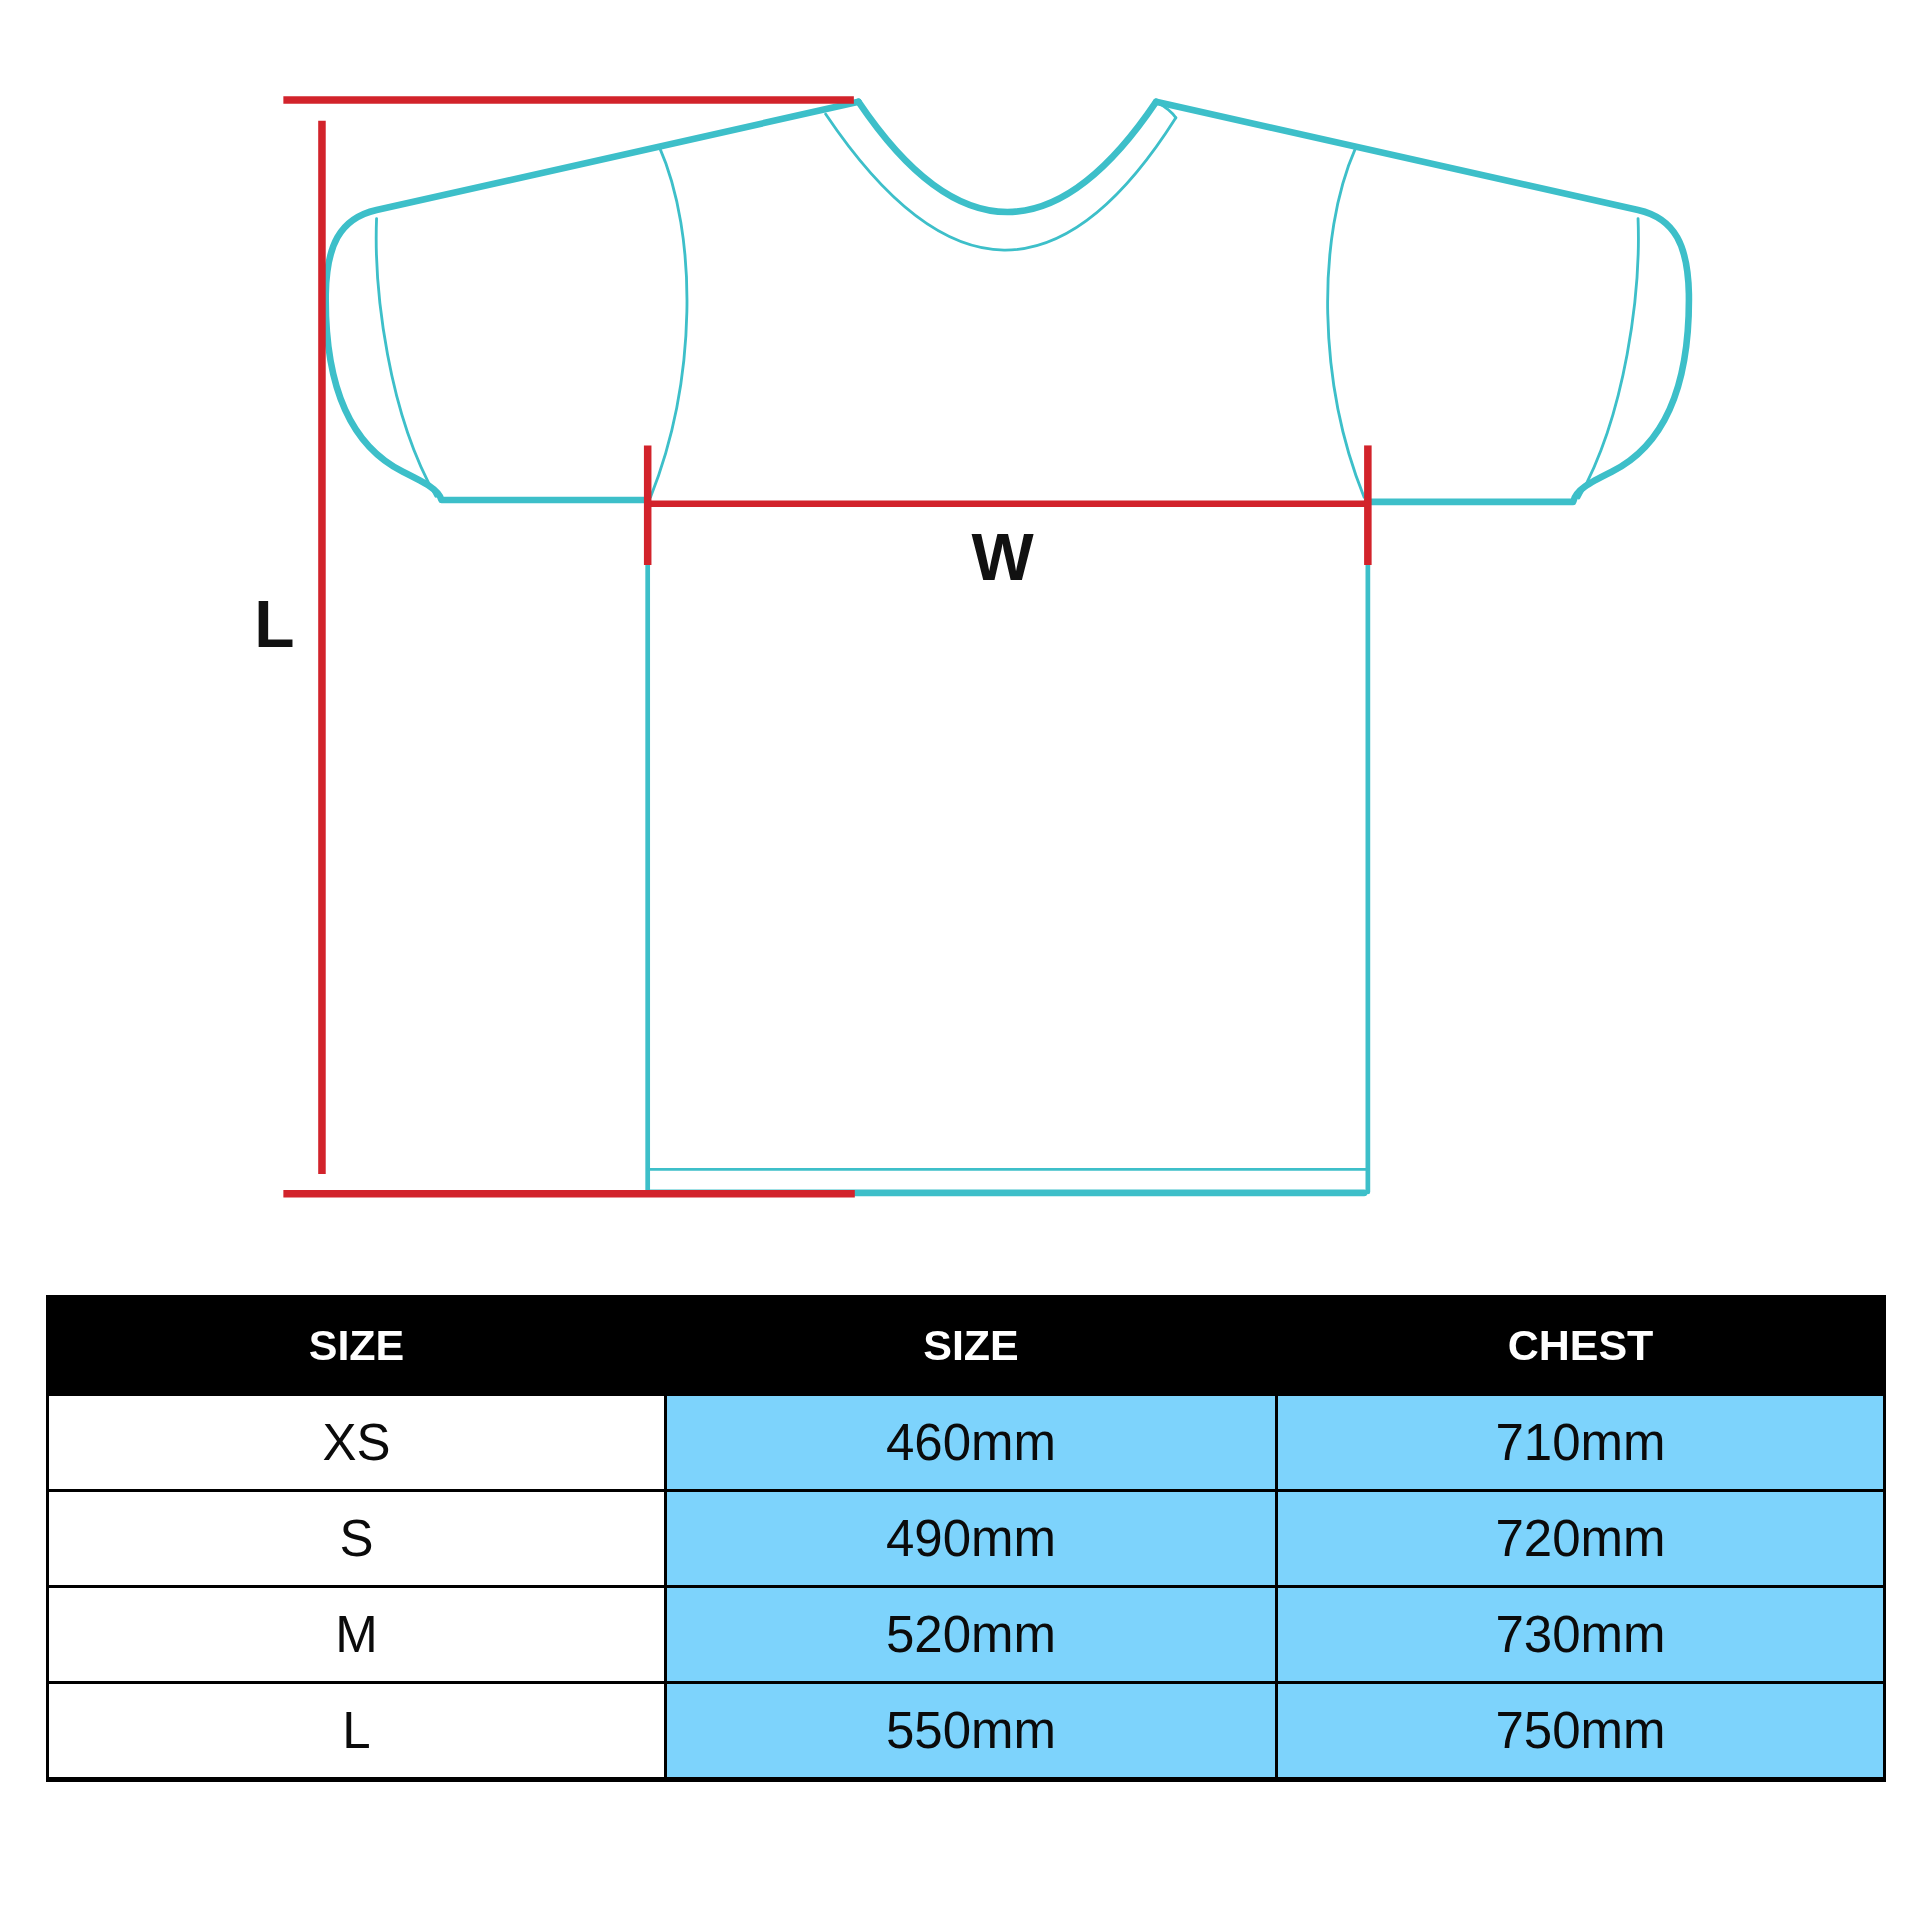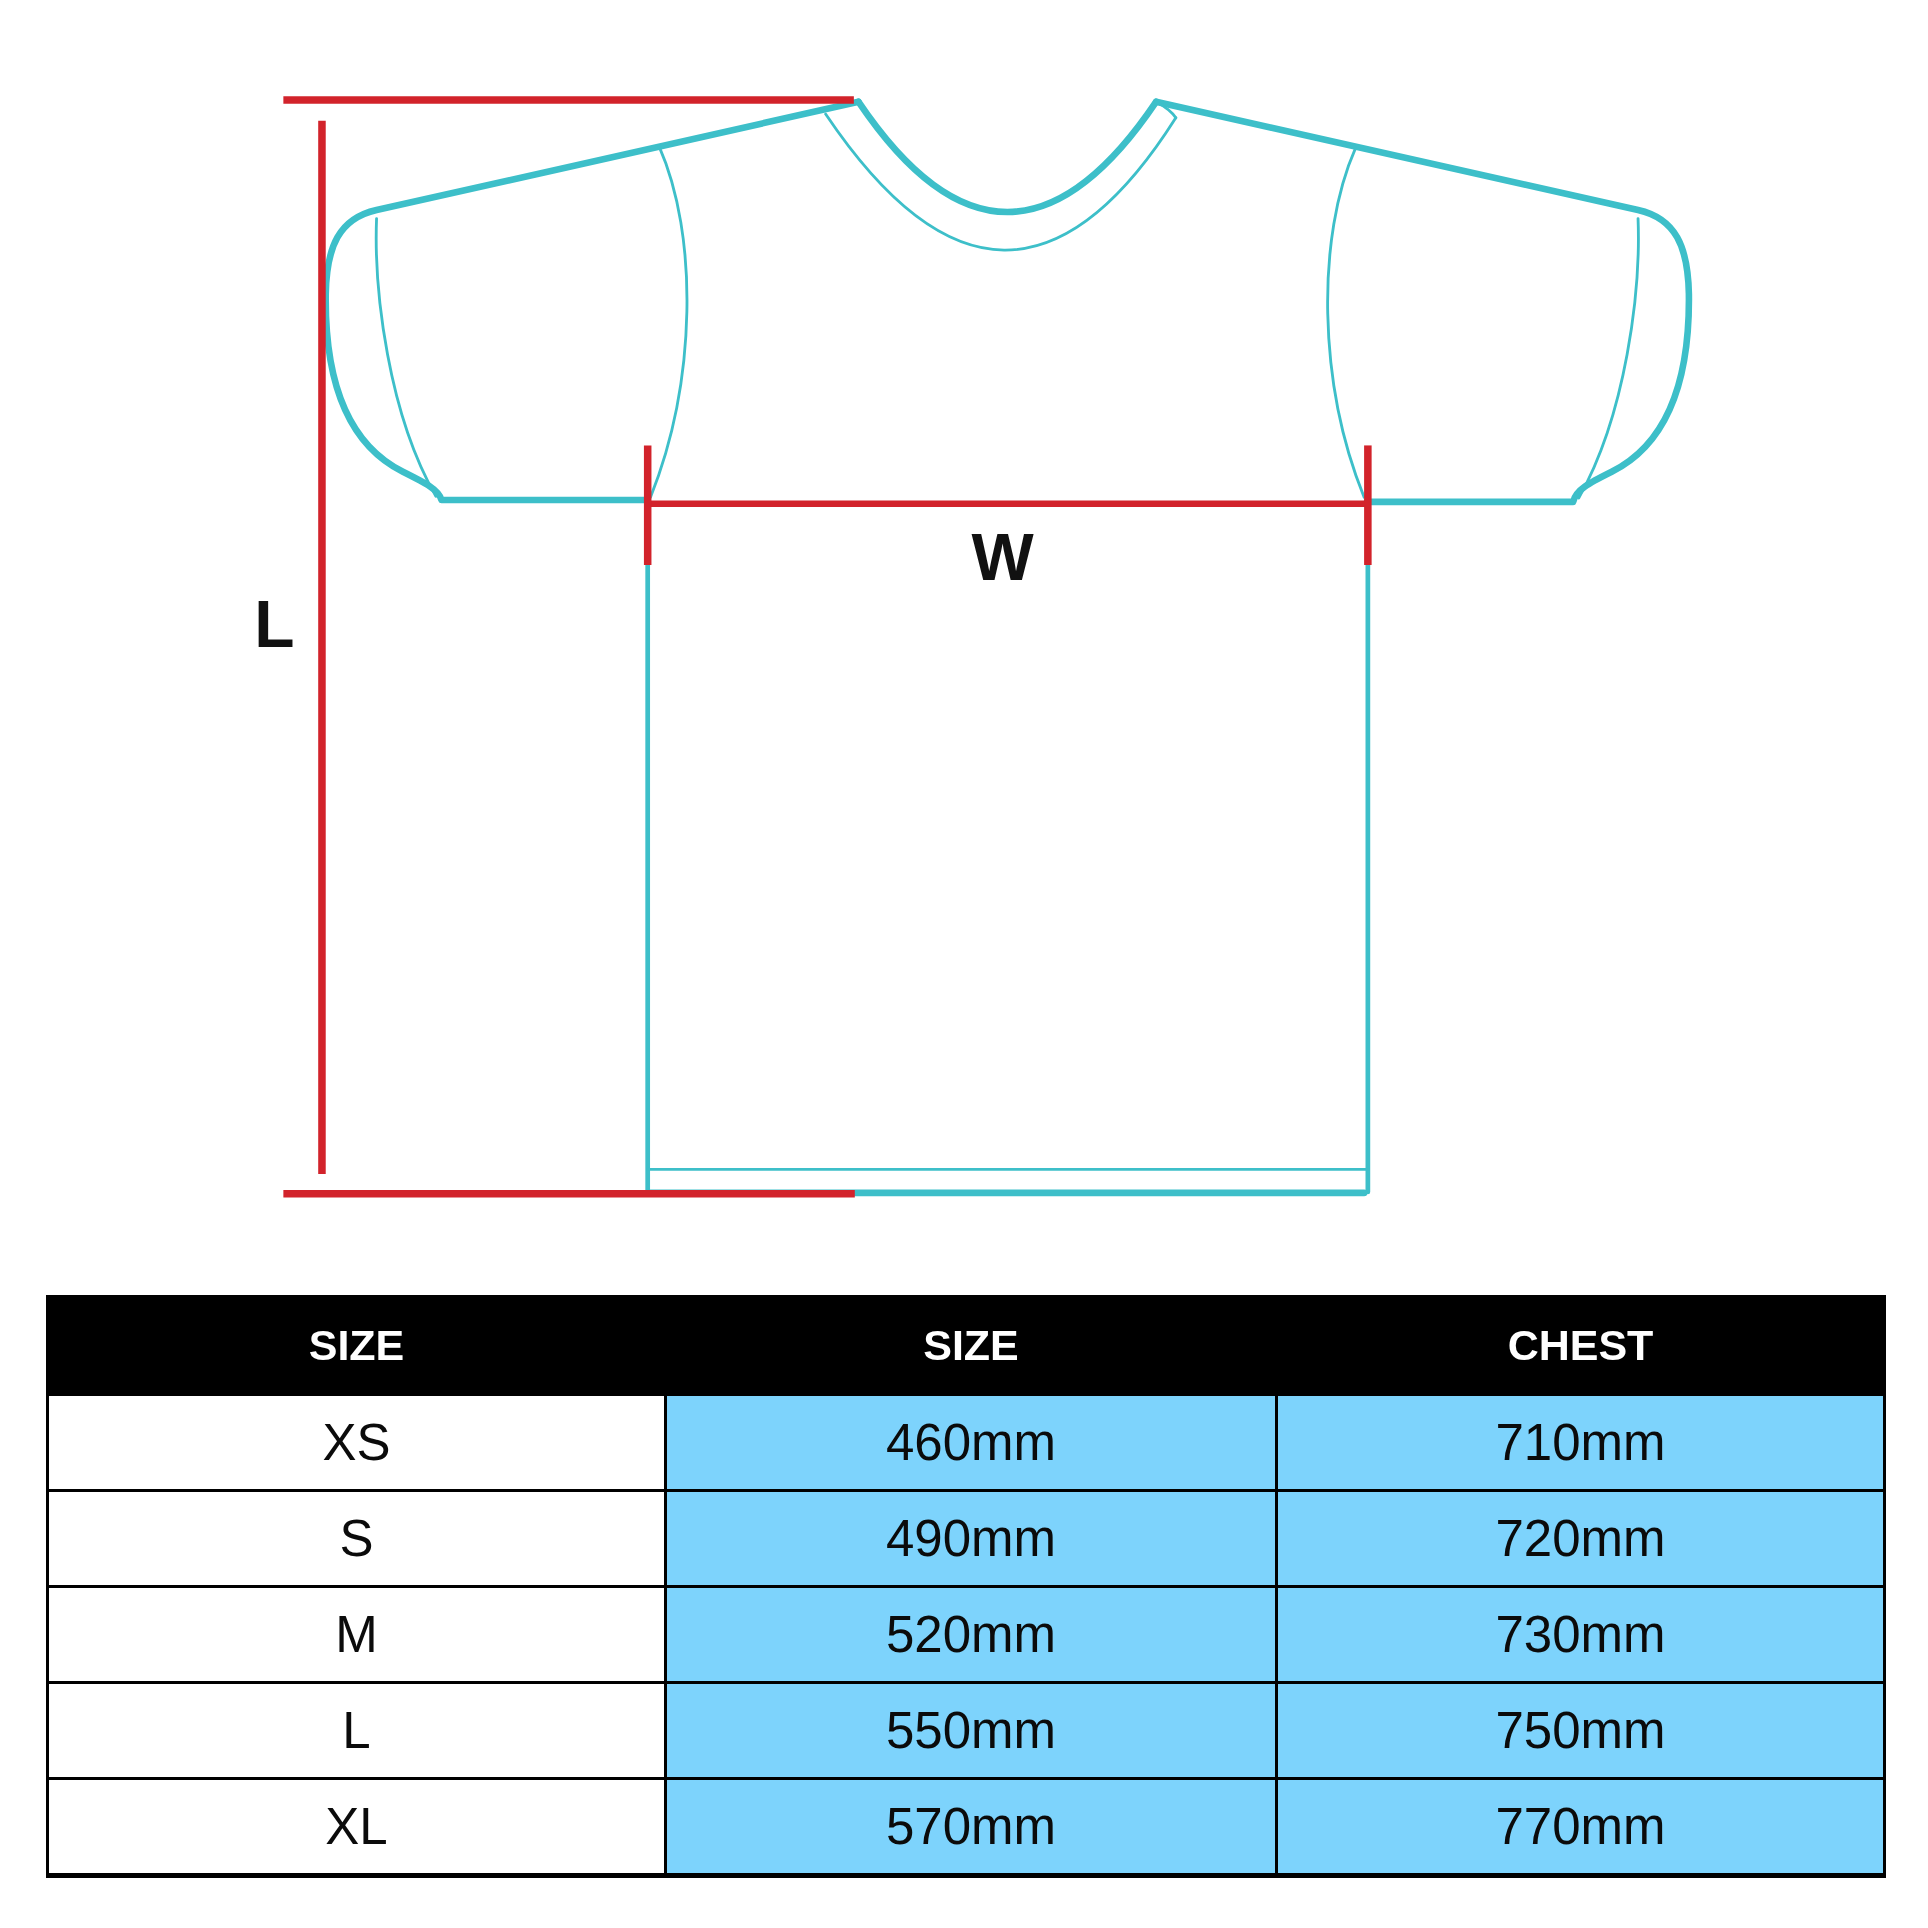--- a/index.html
+++ b/index.html
@@ -134,22 +134,17 @@
       <tr>
         <td class="size-col">M</td>
         <td class="metric-col">520mm</td>
         <td class="metric-col">730mm</td>
       </tr>
       <tr>
         <td class="size-col">L</td>
         <td class="metric-col">550mm</td>
         <td class="metric-col">750mm</td>
       </tr>
-      <tr>
-        <td class="size-col">XL</td>
-        <td class="metric-col">570mm</td>
-        <td class="metric-col">770mm</td>
-      </tr>
     </tbody>
   </table>
 
 </div>
 
 
 </body></html>

